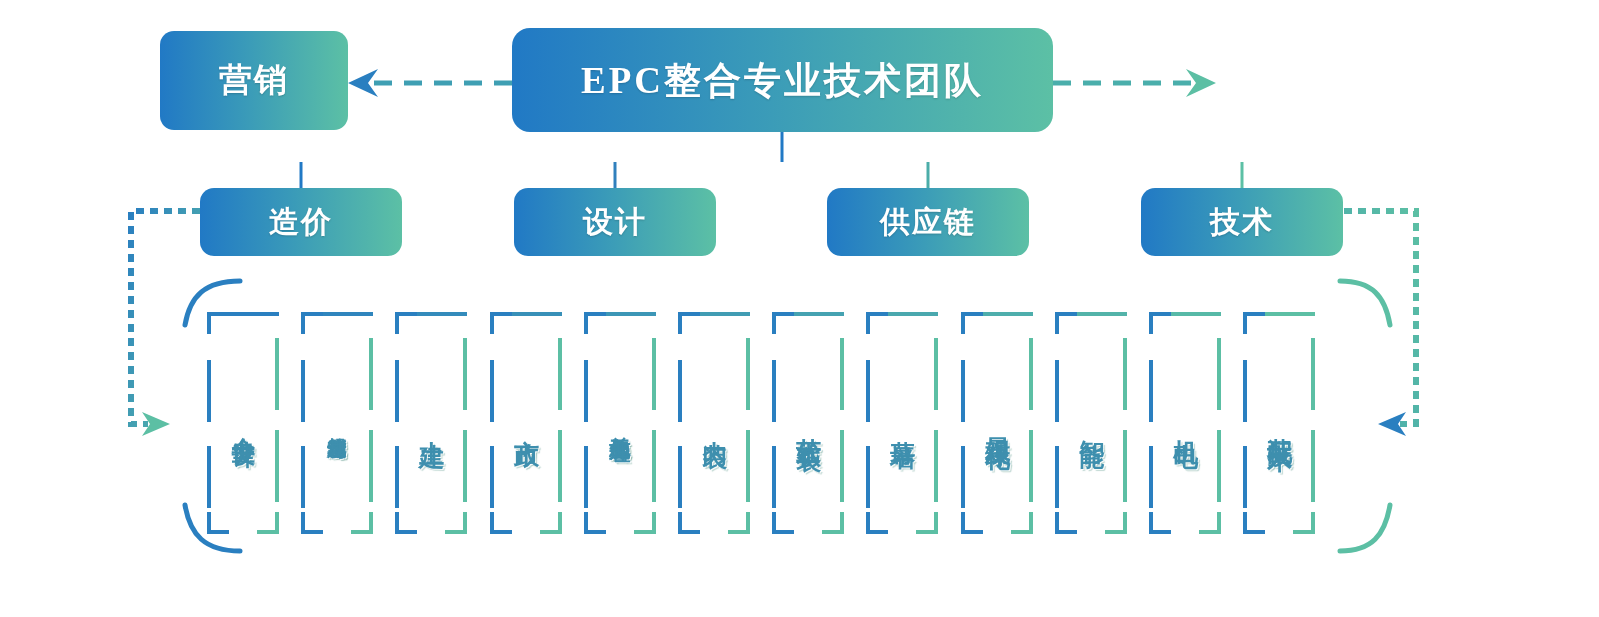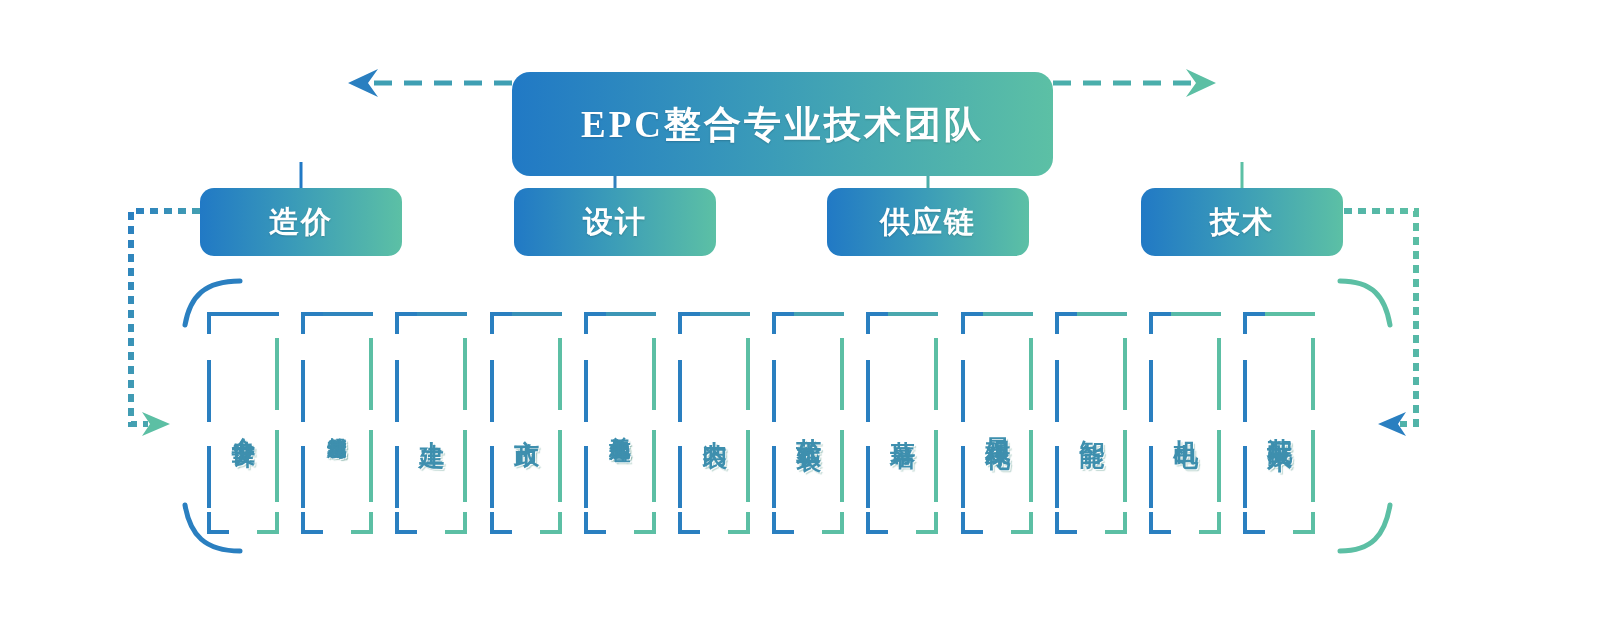--- a/index.html
+++ b/index.html
@@ -132,24 +132,27 @@
     <path d="M 378 69 L 348 83 L 378 97 L 368 83 Z" fill="#2a7fc0"></path>
 
     <path d="M 782 131 L 782 162" fill="none" stroke="#2179c5" stroke-width="3"></path>
     <path d="M 301 162 L 1242 162" fill="none" stroke="url(#gradBus)" stroke-width="3"></path>
     <path d="M 301 162 L 301 188" fill="none" stroke="#2179c5" stroke-width="3"></path>
     <path d="M 615 162 L 615 188" fill="none" stroke="#3180bd" stroke-width="3"></path>
     <path d="M 928 162 L 928 188" fill="none" stroke="#4bada9" stroke-width="3"></path>
     <path d="M 1242 162 L 1242 188" fill="none" stroke="#5cc0a5" stroke-width="3"></path>
   </svg>
 
-  <div class="node root" style="left:512px; top:28px; width:541px; height:104px; font-size:37px;margin-top:44px;">
+  <div class="node root" style="left:512px; top:28px; width:541px; height:104px; font-size:37px;">
     <span>EPC整合专业技术团队</span>
   </div>
 
+  <div class="node" style="left:160px; top:31px; width:188px; height:99px; font-size:33px;">
+    <span>营销</span>
+  </div>
 
 
   <div class="node" style="left:200px; top:188px; width:202px; height:68px; font-size:30px;">
     <span>造价</span>
   </div>
 
   <div class="node" style="left:514px; top:188px; width:202px; height:68px; font-size:30px;">
     <span>设计</span>
   </div>
 

